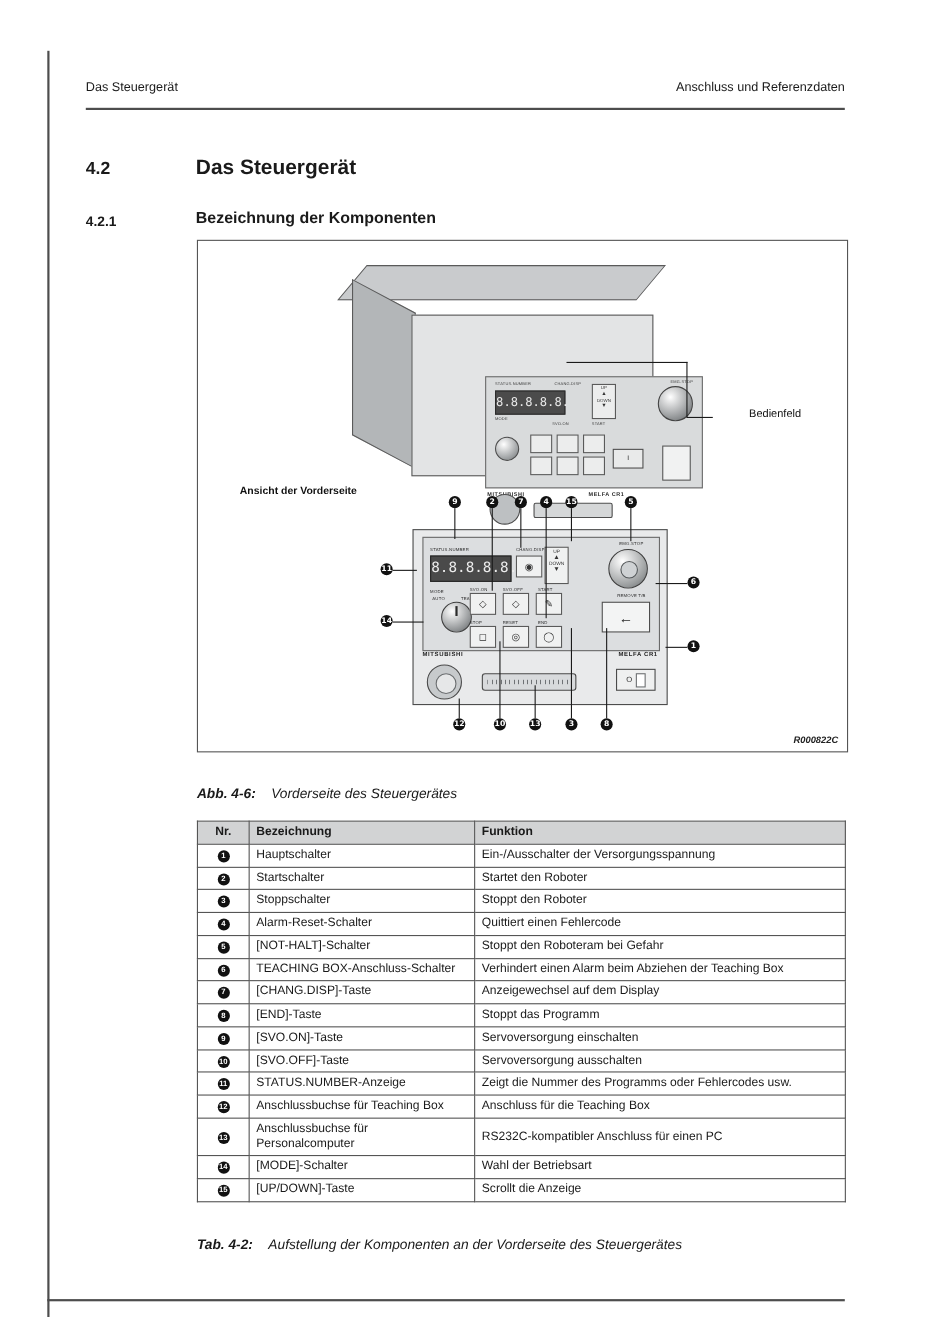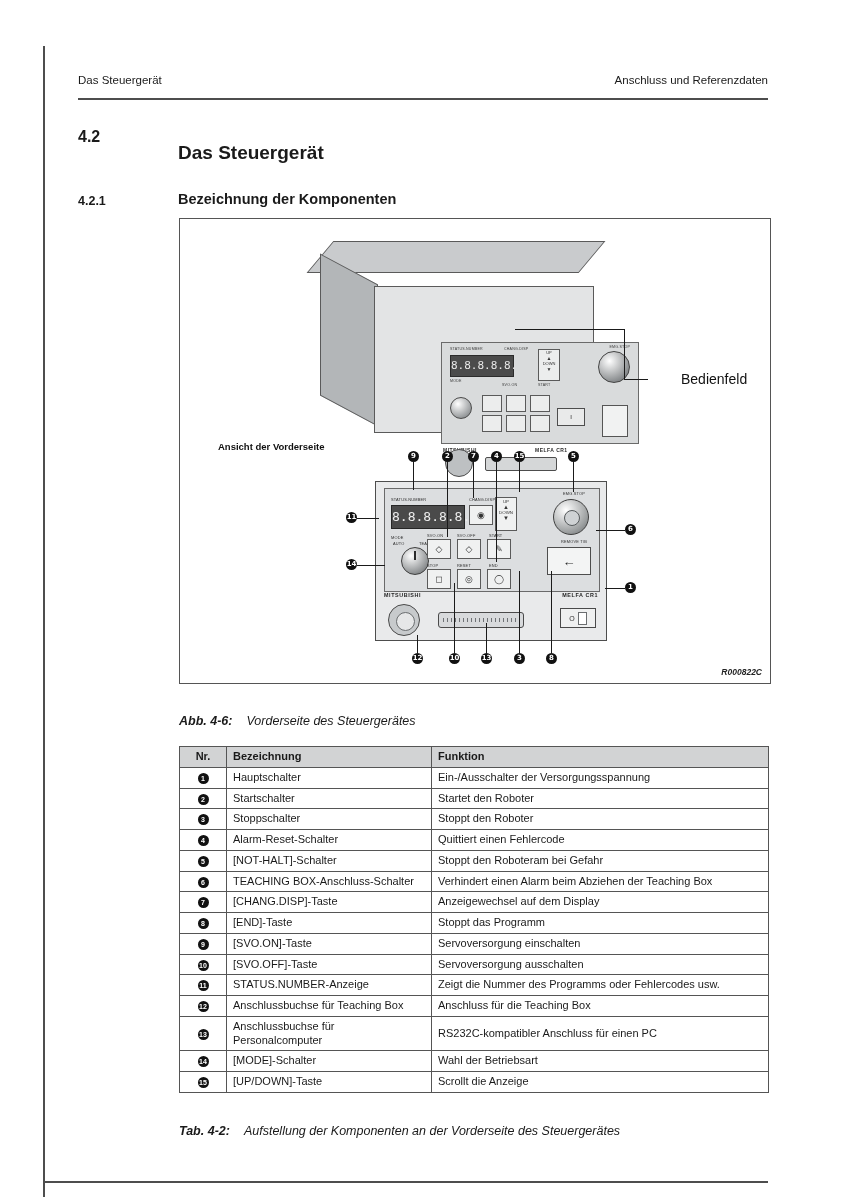--- a/index.html
+++ b/index.html
@@ -47,21 +47,21 @@
     width: 2px;
     height: 1197px;
     background: #4d4d4d;
   }
 
   
   .sec-num {
     position: absolute;
     font-weight: bold;
   }
-  #sec1-num { left: 78px; top: 82px; font-size: 16px; }
+  #sec1-num { left: 78px; top: 99px; font-size: 16px; }
   #sec1-title { position: absolute; left: 178px; top: 96px; font-size: 19px; font-weight: bold; }
   #sec2-num { left: 78px; top: 148px; font-size: 12.5px; }
   #sec2-title { position: absolute; left: 178px; top: 145px; font-size: 14.5px; font-weight: bold; }
 
   
   .figure {
     position: absolute;
     left: 179px;
     top: 172px;
     width: 590px;
@@ -216,21 +216,21 @@
     text-align: center;
     line-height: 16px;
   }
 
   .callout-line {
     position: absolute;
     background: #1a1a1a;
   }
   .callout-text {
     position: absolute;
-    font-size: 14px;
+    font-size: 10px;
     color: #111;
     white-space: nowrap;
     padding-left: 31px;
   }
 
   .view-label {
     position: absolute;
     left: 38px;
     top: 222px;
     font-size: 9.5px;

